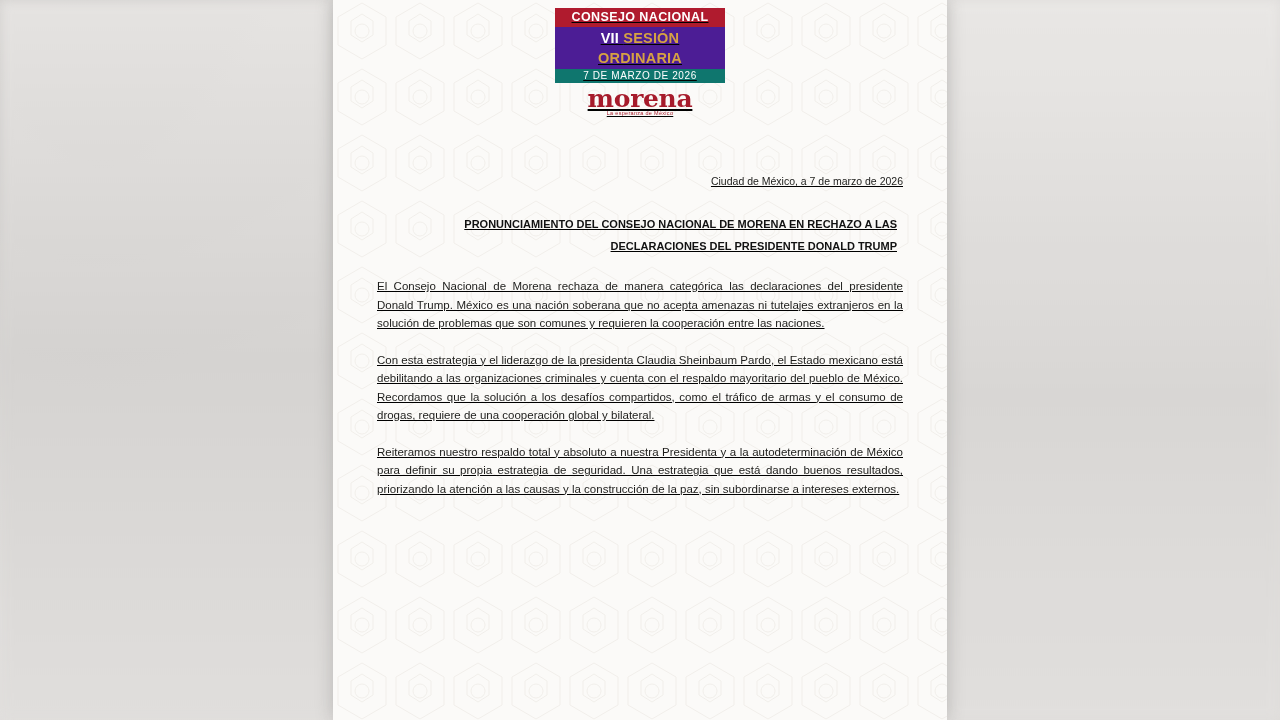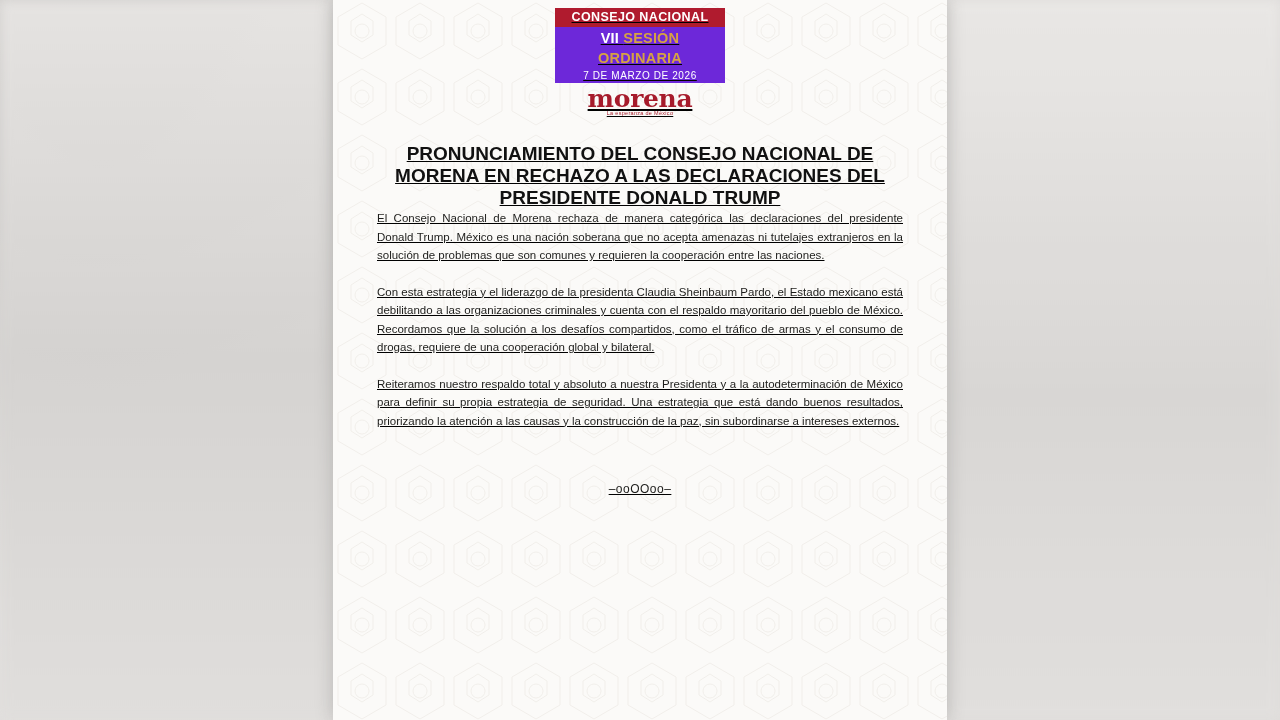--- a/index.html
+++ b/index.html
@@ -83,38 +83,38 @@
     background: #b01b2e;
     color: #ffffff;
     font-weight: bold;
     font-size: 12.5px;
     letter-spacing: .4px;
     line-height: 17px;
     padding: 1px 6px;
     display: block;
   }
   .banner-dark {
-    background: #6d28d9;
+    background: #4c1d95;
     color: #ffffff;
     font-size: 14.5px;
     line-height: 20px;
     padding: 1px 22px;
     display: block;
     letter-spacing: .2px;
   }
   .banner-dark .vii {
     font-weight: bold;
     color: #ffffff;
   }
   .banner-dark .ses {
     font-weight: bold;
     color: #d6a243;
   }
   .banner-gold {
-    background: #6d28d9;
+    background: #0f766e;
     color: #ffffff;
     font-size: 10px;
     line-height: 14px;
     letter-spacing: .6px;
     padding: 0 14px;
     display: block;
   }
   .morena-wordmark {
     margin-top: 6px;
     color: #a61b2b;
@@ -133,28 +133,29 @@
 
   
   .dateline {
     margin-top: 58px;
     text-align: right;
     font-size: 10.5px;
     color: #1d1d1b;
   }
   .doc-title {
     margin-top: 26px;
-    text-align: center;
-    font-weight: bold;
-    font-size: 19px;
+    text-align: right;
+    font-weight: bold;
+    font-size: 11px;
     line-height: 22px;
     color: #111;
     padding: 0 6px;
   }
   .paragraphs {
+    margin-top: 20px;
   }
   .paragraphs p {
     margin: 0 0 18px 0;
     text-align: justify;
     font-size: 11.5px;
     line-height: 18.5px;
     color: #1d1d1b;
   }
   .closing-mark {
     margin-top: 52px;
@@ -192,26 +193,26 @@
         <span class="banner-red">CONSEJO NACIONAL</span>
         <span class="banner-dark">
           <span class="vii">VII</span>
           <span class="ses">SESIÓN ORDINARIA</span>
         </span>
         <span class="banner-gold">7 DE MARZO DE 2026</span>
         <div class="morena-wordmark">morena</div>
         <div class="morena-tagline">La esperanza de México</div>
       </div>
 
+      <div class="dateline">Ciudad de México, a 7 de marzo de 2026</div>
 
       <div class="doc-title">PRONUNCIAMIENTO DEL CONSEJO NACIONAL DE MORENA EN RECHAZO A LAS DECLARACIONES DEL PRESIDENTE DONALD TRUMP</div>
 
       <div class="paragraphs">
         <p>El Consejo Nacional de Morena rechaza de manera categórica las declaraciones del presidente Donald Trump. México es una nación soberana que no acepta amenazas ni tutelajes extranjeros en la solución de problemas que son comunes y requieren la cooperación entre las naciones.</p>
         <p>Con esta estrategia y el liderazgo de la presidenta Claudia Sheinbaum Pardo, el Estado mexicano está debilitando a las organizaciones criminales y cuenta con el respaldo mayoritario del pueblo de México. Recordamos que la solución a los desafíos compartidos, como el tráfico de armas y el consumo de drogas, requiere de una cooperación global y bilateral.</p>
         <p>Reiteramos nuestro respaldo total y absoluto a nuestra Presidenta y a la autodeterminación de México para definir su propia estrategia de seguridad. Una estrategia que está dando buenos resultados, priorizando la atención a las causas y la construcción de la paz, sin subordinarse a intereses externos.</p>
       </div>
 
-      <div class="closing-mark">–ooOOoo–</div>
 
     </div>
   </div>
 </div>
 
 </body></html>

